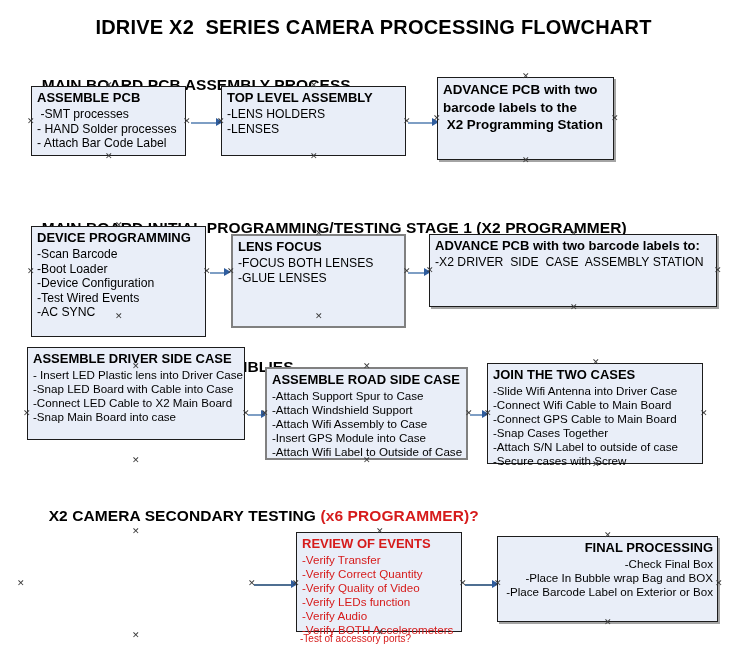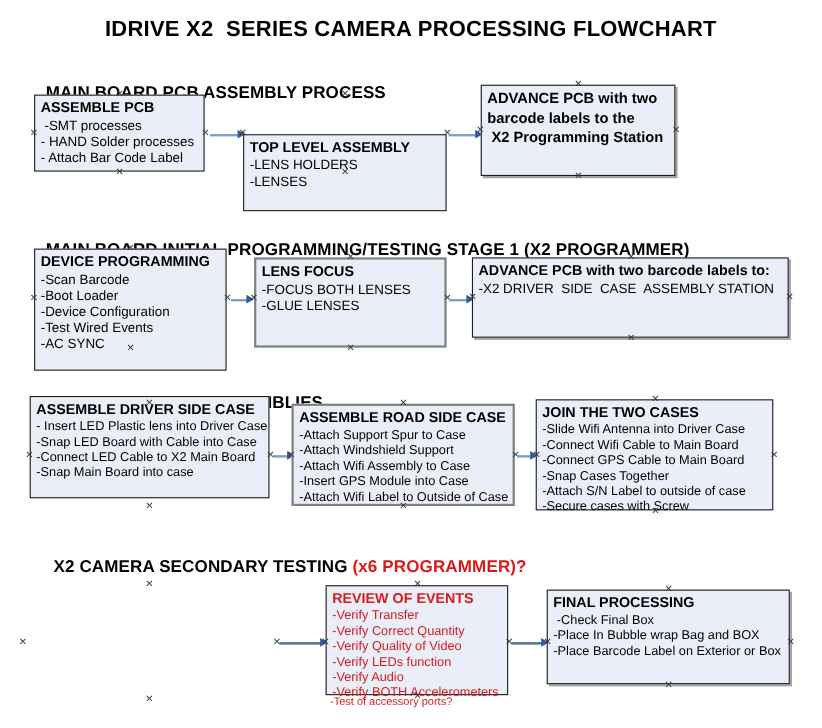--- a/index.html
+++ b/index.html
@@ -133,21 +133,21 @@
     <div class="box-line">- Attach Bar Code Label</div>
   </div>
   <div class="abs handle" style="left:105px; top:82px;"></div>
   <div class="abs handle" style="left:105px; top:153px;"></div>
   <div class="abs handle" style="left:27px;  top:118px;"></div>
   <div class="abs handle" style="left:183px; top:118px;"></div>
 
   <div class="abs conn" style="left:191px; top:122px; width:26px;"></div>
   <div class="abs arrowhead" style="left:216px; top:118px;"></div>
 
-  <div class="abs box" style="left:221px; top:86px; width:185px; height:70px;margin-top:36px;">
+  <div class="abs box" style="left:221px; top:86px; width:185px; height:70px;">
     <div class="box-title">TOP LEVEL ASSEMBLY</div>
     <div class="box-line">-LENS HOLDERS</div>
     <div class="box-line">-LENSES</div>
   </div>
   <div class="abs handle" style="left:310px; top:82px;"></div>
   <div class="abs handle" style="left:310px; top:153px;"></div>
   <div class="abs handle" style="left:217px; top:118px;"></div>
   <div class="abs handle" style="left:403px; top:118px;"></div>
 
   <div class="abs conn" style="left:408px; top:122px; width:27px;"></div>
@@ -176,21 +176,21 @@
     <div class="box-line">-AC SYNC</div>
   </div>
   <div class="abs handle" style="left:115px; top:222px;"></div>
   <div class="abs handle" style="left:115px; top:313px;"></div>
   <div class="abs handle" style="left:27px;  top:268px;"></div>
   <div class="abs handle" style="left:203px; top:268px;"></div>
 
   <div class="abs conn" style="left:210px; top:272px; width:15px;"></div>
   <div class="abs arrowhead" style="left:224px; top:268px;"></div>
 
-  <div class="abs box thick" style="left:231px; top:234px; width:175px; height:82px;">
+  <div class="abs box thick" style="left:231px; top:234px; width:175px; height:94px;">
     <div class="box-title">LENS FOCUS</div>
     <div class="box-line">-FOCUS BOTH LENSES</div>
     <div class="box-line">-GLUE LENSES</div>
   </div>
   <div class="abs handle" style="left:315px; top:230px;"></div>
   <div class="abs handle" style="left:315px; top:313px;"></div>
   <div class="abs handle" style="left:227px; top:268px;"></div>
   <div class="abs handle" style="left:403px; top:268px;"></div>
 
   <div class="abs conn" style="left:408px; top:272px; width:18px;"></div>
@@ -202,21 +202,21 @@
   </div>
   <div class="abs handle" style="left:570px; top:230px;"></div>
   <div class="abs handle" style="left:570px; top:304px;"></div>
   <div class="abs handle" style="left:426px; top:267px;"></div>
   <div class="abs handle" style="left:714px; top:267px;"></div>
 
   <div class="abs section-head" style="left:31px; top:340px;">
     <span>X2 CAMERA CASE ASSEMBLIES</span>
   </div>
 
-  <div class="abs box" style="left:27px; top:360px; width:218px; height:93px;">
+  <div class="abs box" style="left:27px; top:347px; width:218px; height:93px;">
     <div class="box-title small">ASSEMBLE DRIVER SIDE CASE</div>
     <div class="box-line small">- Insert LED Plastic lens into Driver Case</div>
     <div class="box-line small">-Snap LED Board with Cable into Case</div>
     <div class="box-line small">-Connect LED Cable to X2 Main Board</div>
     <div class="box-line small">-Snap Main Board into case</div>
   </div>
   <div class="abs handle" style="left:132px; top:363px;"></div>
   <div class="abs handle" style="left:132px; top:457px;"></div>
   <div class="abs handle" style="left:23px;  top:410px;"></div>
   <div class="abs handle" style="left:242px; top:410px;"></div>
@@ -277,21 +277,21 @@
   </div>
   <div class="abs overflow-line" style="left:300px; top:632px;">-Test of accessory ports?</div>
   <div class="abs handle" style="left:376px; top:528px;"></div>
   <div class="abs handle" style="left:376px; top:629px;"></div>
   <div class="abs handle" style="left:292px; top:580px;"></div>
   <div class="abs handle" style="left:459px; top:580px;"></div>
 
   <div class="abs conn conn-dark" style="left:465px; top:584px; width:28px;"></div>
   <div class="abs arrowhead" style="left:492px; top:580px;"></div>
 
-  <div class="abs box shadow" style="left:497px; top:536px; width:221px; height:86px;">
+  <div class="abs box shadow" style="left:497px; top:536px; width:221px; height:86px;text-align:right;">
     <div class="box-title">FINAL PROCESSING</div>
     <div class="box-line small"> -Check Final Box</div>
     <div class="box-line small">-Place In Bubble wrap Bag and BOX</div>
     <div class="box-line small">-Place Barcode Label on Exterior or Box</div>
   </div>
   <div class="abs handle" style="left:604px; top:532px;"></div>
   <div class="abs handle" style="left:604px; top:619px;"></div>
   <div class="abs handle" style="left:494px; top:580px;"></div>
   <div class="abs handle" style="left:715px; top:580px;"></div>
 

